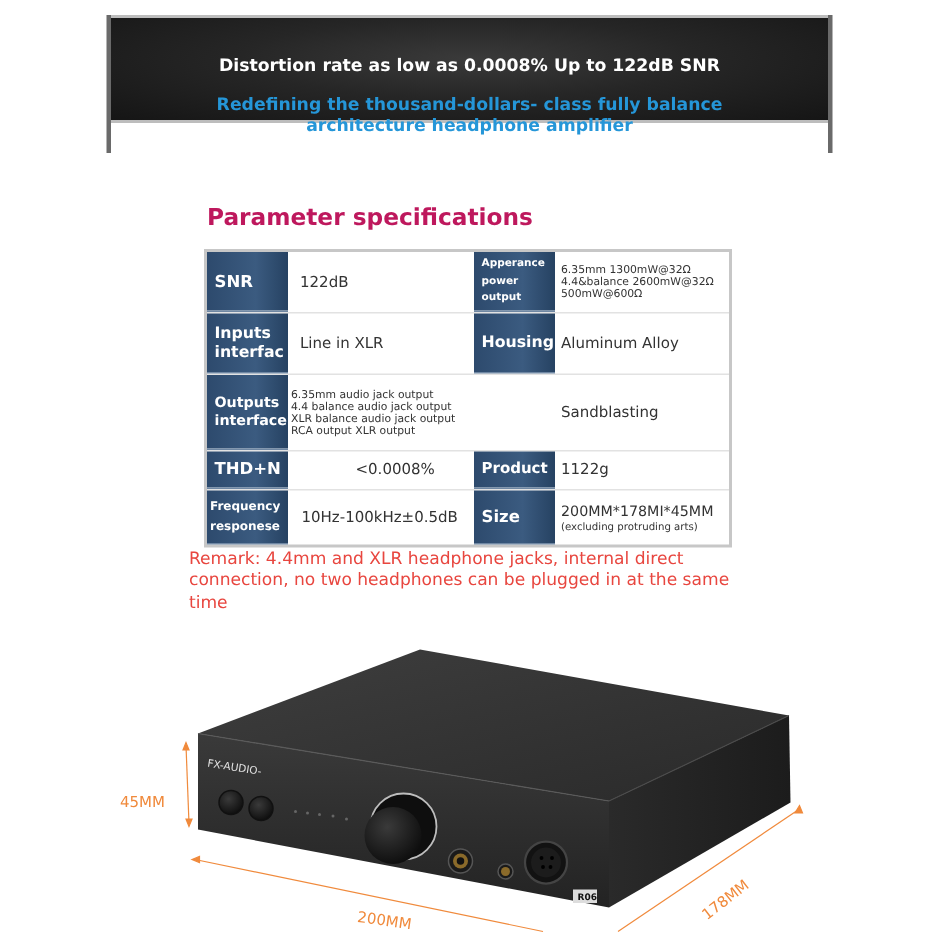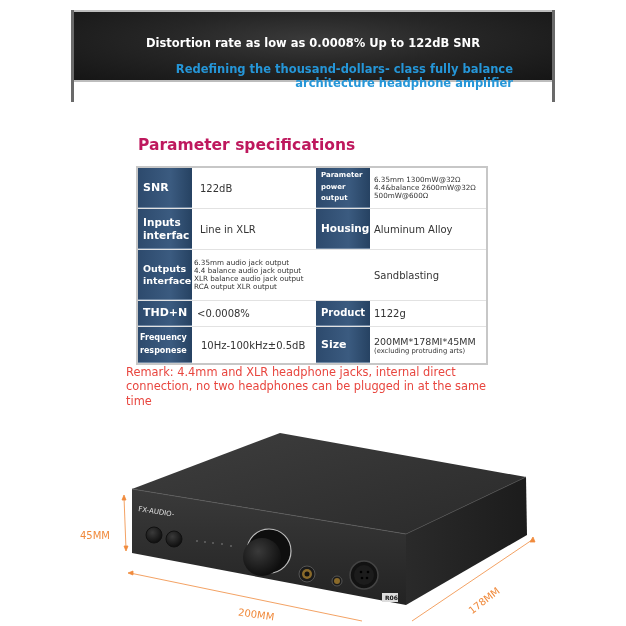--- a/index.html
+++ b/index.html
@@ -16,21 +16,21 @@
   .banner::before, .banner::after {
     content: ""; position: absolute; top: -2px; width: 3px; height: 92px; background: #6a6a6a;
   }
   .banner::before { left: -2px; }
   .banner::after { right: -2px; }
   .banner-line1 {
     position: absolute; top: 24px; left: 0; width: 100%; text-align: center;
     color: #ffffff; font-weight: bold; font-size: 11.5px; letter-spacing: 0;
   }
   .banner-line2 {
-    position: absolute; top: 50px; left: 40px; width: 400px; text-align: right;
+    position: absolute; top: 50px; left: 40px; width: 400px; text-align: center;
     color: #2596d8; font-weight: bold; font-size: 11.5px; line-height: 14px;
   }
 
   
   .spec-title {
     position: absolute; left: 138px; top: 136px;
     font-family: "DejaVu Sans", sans-serif; font-weight: bold;
     color: #be185d; font-size: 15.5px;
   }
 
@@ -85,21 +85,21 @@
 <div class="spec-table">
 
   <div class="row" style="top:0;height:41px;">
     <div class="cell lbl lbl1 fs-big">
         <span class="t">SNR</span>
       </div>
     <div class="cell val1 v-big">
         <span>122dB</span>
       </div>
     <div class="cell lbl lbl2 fs-sm">
-        <span class="t" style="line-height:1.7;">Parameter power output</span>
+        <span class="t" style="line-height:1.7;">Apperance power output</span>
       </div>
     <div class="cell val2 v-sm">
       <div class="stack">
         <span>6.35mm  1300mW@32Ω</span>
         <span>4.4&amp;balance  2600mW@32Ω</span>
         <span>500mW@600Ω</span>
       </div>
     </div>
   </div>
 
@@ -132,21 +132,21 @@
     </div>
     <div class="cell val2 v-big">
         <span>Sandblasting</span>
       </div>
   </div>
 
   <div class="row" style="top:133px;height:26px;">
     <div class="cell lbl lbl1 fs-big">
         <span class="t">THD+N</span>
       </div>
-    <div class="cell val1 v-big" style="padding-left:5px;">
+    <div class="cell val1 v-big" style="padding-left:5px;margin-left:40px;">
         <span>&lt;0.0008%</span>
       </div>
     <div class="cell lbl lbl2" style="font-size:10px;">
         <span class="t">Product</span>
       </div>
     <div class="cell val2 v-big">
         <span>1122g</span>
       </div>
   </div>
 

